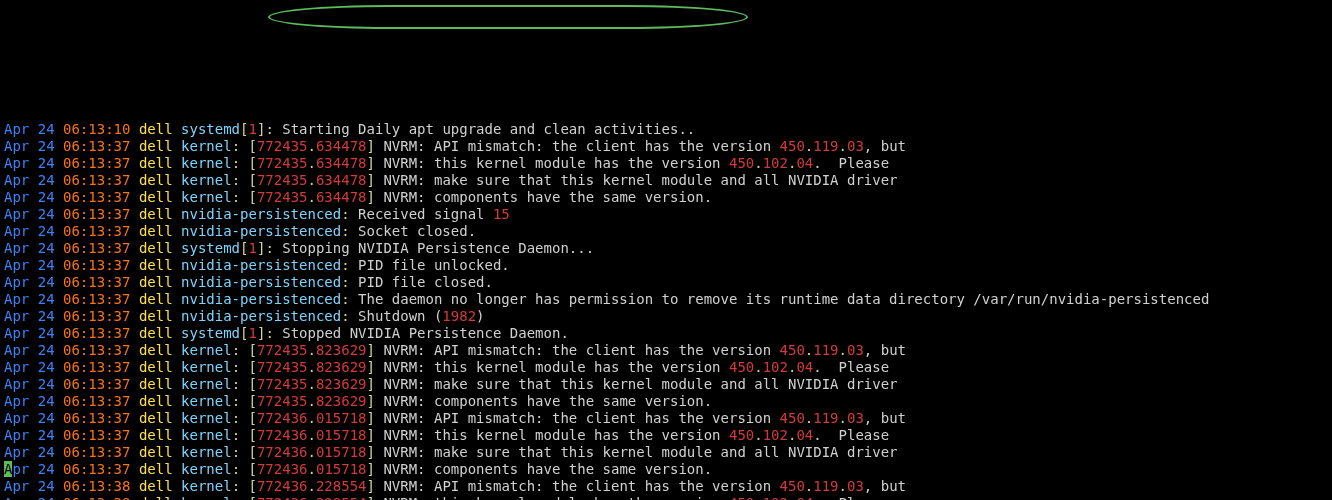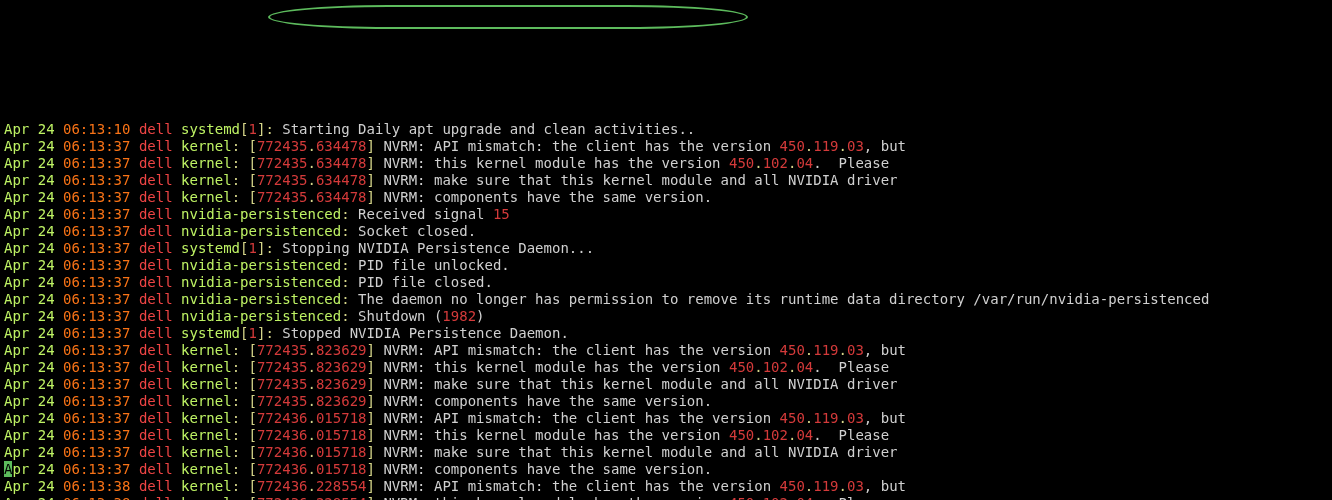--- a/index.html
+++ b/index.html
@@ -12,24 +12,24 @@
     line-height: 17px;
     width: 1332px;
     height: 500px;
     overflow: hidden;
     white-space: pre;
   }
   .log {
     padding: 2px 4px;
   }
   .line { display: block; position: relative; }
-  .date { color: #bef264; }
+  .date { color: #3b82f6; }
   .time { color: #f97316; }
-  .host { color: #ef4444; }
-  .svc  { color: #bef264; margin-top: 33px; }
+  .host { color: #fde047; }
+  .svc  { color: #7dd3fc; margin-top: 33px; }
   .y    { color: #d6d68a; }   
   .r    { color: #d43a3a; }
   .msg  { color: #d0d0d0; text-align: center; }
   .cur  { background: #5dbb5d; color: #000; }  
   .circle {
     position: absolute;
     border: 2px solid #5dbb5d;
     border-radius: 50% / 100%;
     pointer-events: none;
   }

